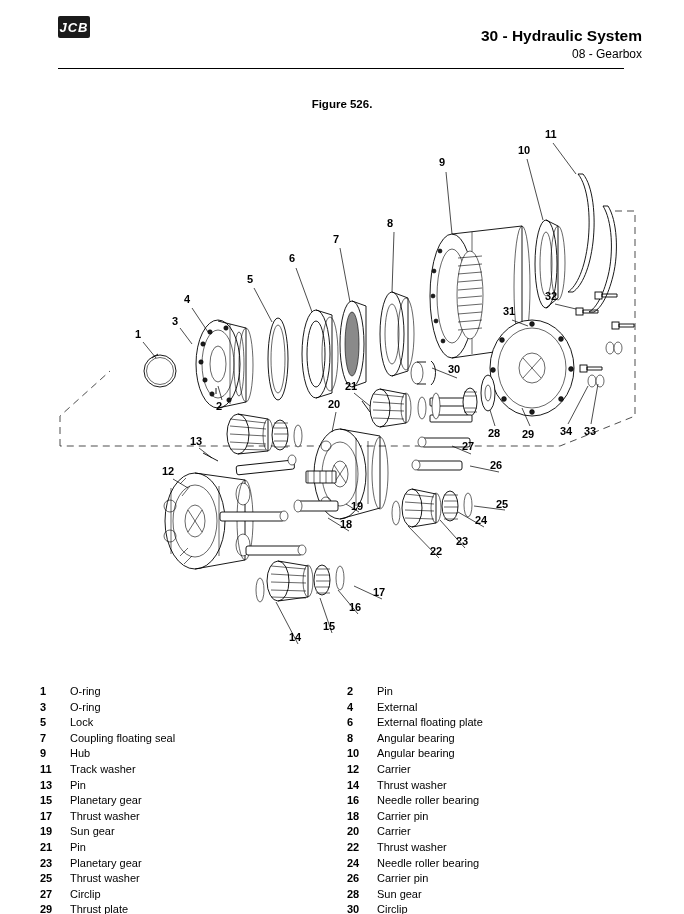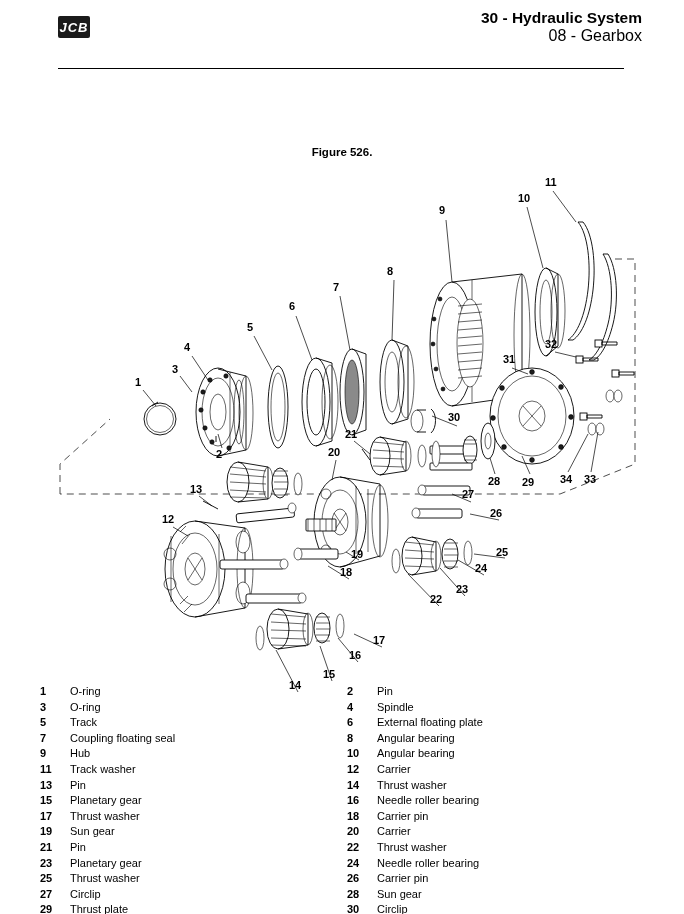--- a/index.html
+++ b/index.html
@@ -45,44 +45,45 @@
     color: #fff;
     font-style: italic;
     font-weight: bold;
     font-size: 13px;
     letter-spacing: 1px;
     font-family: "Liberation Sans", sans-serif;
   }
   .header-titles {
     text-align: right;
     padding-right: 2px;
+    margin-top: 18px;
   }
   .header-title-main {
     font-size: 15.5px;
     font-weight: bold;
     line-height: 20px;
   }
   .header-title-sub {
-    font-size: 16px;
+    font-size: 12px;
     line-height: 16px;
   }
   .header-rule {
     position: absolute;
     left: 18px;
     right: 20px;
     top: 68px;
     border-top: 1px solid #000;
   }
 
   
   .figure-caption {
     text-align: center;
     font-size: 11.5px;
     font-weight: bold;
-    margin-top: 76px;
+    margin-top: 28px;
   }
   .figure-wrap {
     position: relative;
     width: 604px;
     height: 540px;
     margin: 6px auto 0 auto;
   }
   .figure-wrap svg {
     display: block;
   }
@@ -490,21 +491,21 @@
       <div class="part-row">
           <span class="part-num">1</span>
           <span class="part-name">O-ring</span>
         </div>
       <div class="part-row">
           <span class="part-num">3</span>
           <span class="part-name">O-ring</span>
         </div>
       <div class="part-row">
           <span class="part-num">5</span>
-          <span class="part-name">Track</span>
+          <span class="part-name">Lock</span>
         </div>
       <div class="part-row">
           <span class="part-num">7</span>
           <span class="part-name">Coupling floating seal</span>
         </div>
       <div class="part-row">
           <span class="part-num">9</span>
           <span class="part-name">Hub</span>
         </div>
       <div class="part-row">
@@ -549,21 +550,21 @@
         </div>
 
     </div>
     <div class="parts-col">
       <div class="part-row">
           <span class="part-num">2</span>
           <span class="part-name">Pin</span>
         </div>
       <div class="part-row">
           <span class="part-num">4</span>
-          <span class="part-name">Spindle</span>
+          <span class="part-name">External</span>
         </div>
       <div class="part-row">
           <span class="part-num">6</span>
           <span class="part-name">External floating plate</span>
         </div>
       <div class="part-row">
           <span class="part-num">8</span>
           <span class="part-name">Angular bearing</span>
         </div>
       <div class="part-row">

